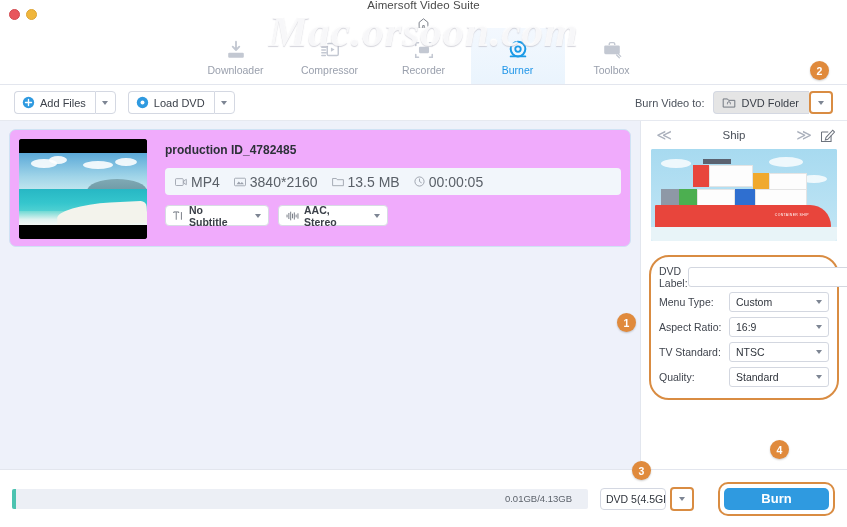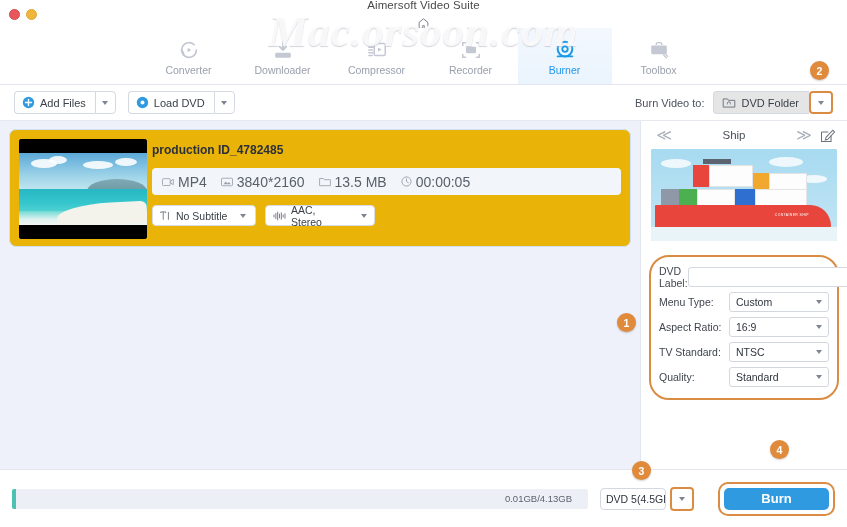--- a/index.html
+++ b/index.html
@@ -86,22 +86,22 @@
     width: 24px; border: 2px solid #d98c42; border-radius: 4px;
     background: #fff; display: flex; align-items: center; justify-content: center;
     cursor: pointer; margin-left: 0;
   }
 
   
   .main { position: absolute; top: 121px; left: 0; right: 0; bottom: 58px; display: flex; }
   .left-pane { flex: 1; padding: 8px 9px 0 9px; overflow: hidden; }
 
   .file-card {
-    background: #eab308; border: 1px solid #cfe2f4; border-radius: 7px;
-    padding: 9px; display: flex; gap: 5px; height: 118px;
+    background: #f0abfc; border: 1px solid #cfe2f4; border-radius: 7px;
+    padding: 9px; display: flex; gap: 18px; height: 118px;
   }
   .thumb {
     width: 128px; height: 100px; border-radius: 3px; overflow: hidden;
     background: #000; position: relative; flex: none;
   }
   .thumb .sky { position:absolute; left:0; right:0; top:14px; height:36px;
     background: linear-gradient(180deg,#5ba9d8 0%, #9fd4e8 65%, #bfe4ee 100%); }
   .thumb .cloud { position:absolute; border-radius: 50%; background: rgba(255,255,255,.88); }
   .thumb .hill { position:absolute; right:0; top:40px; width:60px; height:12px;
     background: linear-gradient(180deg,#7fa9b4,#6f9aa6); border-radius: 50% 50% 0 0 / 100% 100% 0 0; }
@@ -114,21 +114,21 @@
   .thumb .bar { position:absolute; left:0; right:0; height:14px; background:#000; }
   .thumb .bar.t { top:0; } .thumb .bar.b { bottom:0; }
 
   .file-info { flex: 1; padding-top: 4px; min-width: 0; }
   .file-name { font-size: 12px; color: #2c3038; font-weight: bold; margin-bottom: 11px; }
   .meta-strip {
     background: #f2f6fb; border-radius: 4px; height: 27px;
     display: flex; align-items: center; gap: 5px; padding: 0 10px; margin-bottom: 10px;
   }
   .meta-item { display: flex; align-items: center; gap: 4px; font-size: 14px; color: #5a6068; margin-right: 9px; }
-  .sel-row { display: flex; gap: 9px; }
+  .sel-row { display: flex; gap: 9px; font-weight: bold; }
   .mini-select {
     height: 21px; border: 1px solid #d7dbe4; border-radius: 4px; background: #fff;
     display: flex; align-items: center; gap: 5px; padding: 0 7px; font-size: 10.5px;
     color: #3b4049; cursor: pointer;
   }
   .mini-select .caret { margin-left: 8px; }
 
   
   .right-pane {
     width: 207px; background: #ffffff; border-left: 1px solid #e2e6ee;
@@ -230,30 +230,20 @@
       <svg width="13" height="13" viewBox="0 0 16 16">
         <path d="M8 2.2 2.6 6.6V14h10.8V6.6z" fill="none" stroke="#6d737d" stroke-width="1.1"></path>
         <path d="M7 14v-3.4h2V14" fill="none" stroke="#6d737d" stroke-width="1"></path>
       </svg>
     </span>
   </div>
 </div>
 
 <div class="tabs">
 
-  <div class="tab">
-    <span class="ticon">
-      <svg width="22" height="22" viewBox="0 0 24 24">
-        <path d="M20 12a8 8 0 1 1-2.4-5.7" fill="none" stroke="#c3c8d2" stroke-width="1.8" stroke-linecap="round"></path>
-        <path d="M4 12a8 8 0 0 1 2.4 5.7" fill="none" stroke="#c3c8d2" stroke-width="1.8" stroke-linecap="round"></path>
-        <path d="M10.5 9.5l4 2.5-4 2.5z" fill="#c3c8d2"></path>
-      </svg>
-    </span>
-    <span class="tlabel">Converter</span>
-  </div>
 
   <div class="tab">
     <span class="ticon">
       <svg width="22" height="22" viewBox="0 0 24 24">
         <path d="M12 3v9m0 0-3.6-3.6M12 12l3.6-3.6" fill="none" stroke="#c3c8d2" stroke-width="2" stroke-linecap="round"></path>
         <rect x="3.5" y="15" width="17" height="5.5" rx="1.2" fill="#c3c8d2"></rect>
       </svg>
     </span>
     <span class="tlabel">Downloader</span>
   </div>

